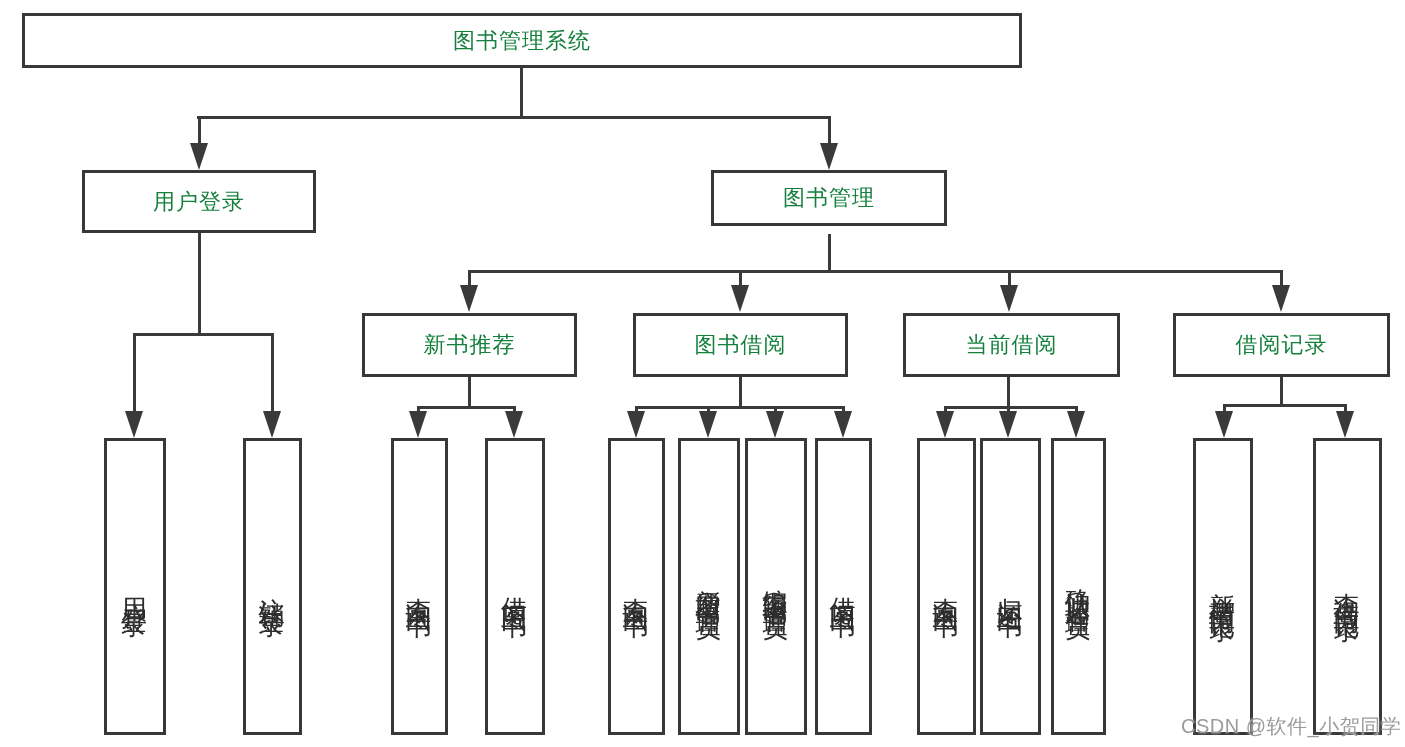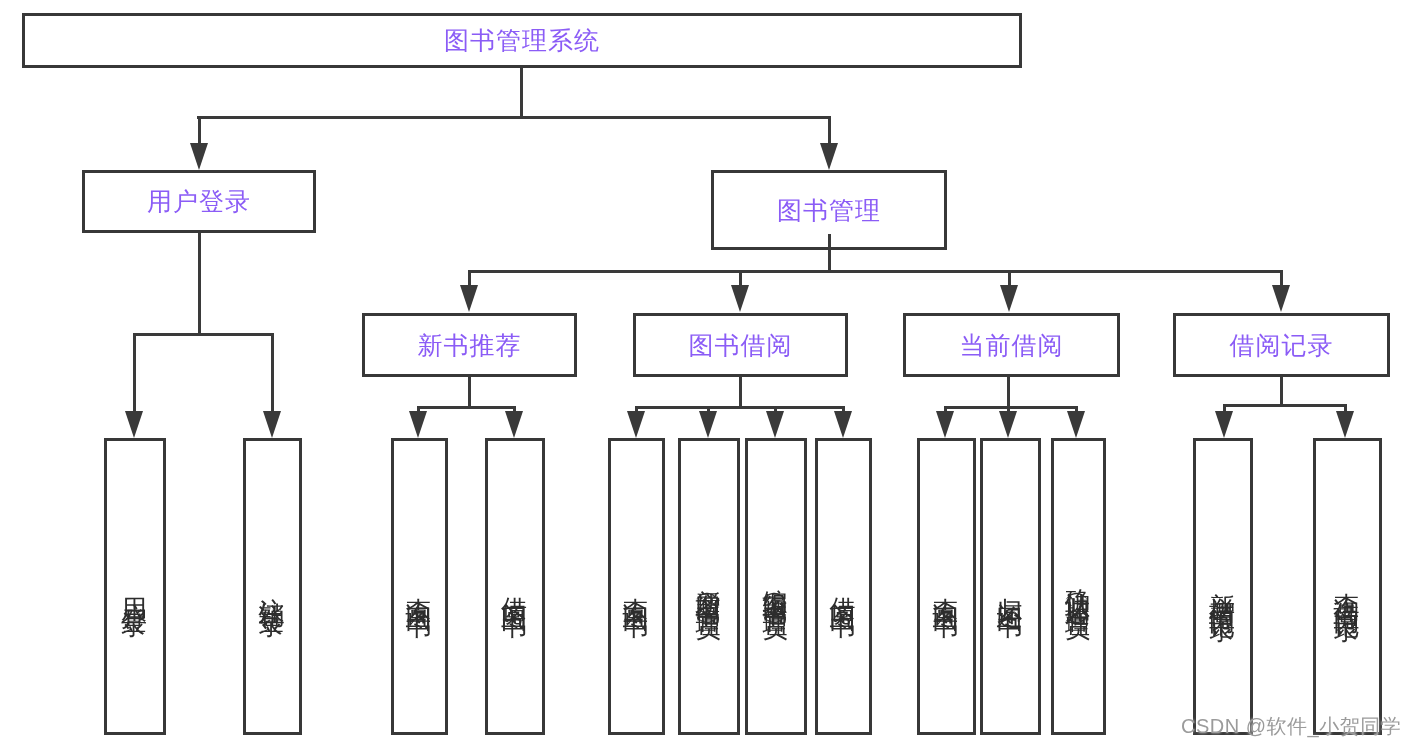--- a/index.html
+++ b/index.html
@@ -3,21 +3,21 @@
 <meta charset="utf-8">
 <style>
   html,body{margin:0;padding:0;background:#ffffff;}
   .stage{
     position:relative;width:1405px;height:747px;background:#ffffff;overflow:hidden;
     font-family:"Liberation Sans","DejaVu Sans",sans-serif;color:#2d2d2d;
   }
   .node{
     position:absolute;box-sizing:border-box;background:#ffffff;border:3px solid #383838;
     display:flex;align-items:center;justify-content:center;
-    font-size:25px;letter-spacing:1px;white-space:nowrap;color:#8b5cf6;
+    font-size:22px;letter-spacing:1px;white-space:nowrap;color:#15803d;
   }
   .leaf{
     position:absolute;box-sizing:border-box;background:#ffffff;border:3px solid #383838;
     top:438px;height:297px;
     display:flex;align-items:center;justify-content:center;
     writing-mode:vertical-rl;text-orientation:mixed;
     font-size:26px;letter-spacing:5px;color:#2d2d2d;
   }
   .leaf.long{letter-spacing:4px;font-size:25px;}
   .vline,.hline{position:absolute;background:#3a3a3a;}
@@ -42,21 +42,21 @@
   <div class="node" style="left:22px;top:13px;width:1000px;height:55px;">图书管理系统</div>
 
   <div class="vline" style="left:520px;top:68px;height:51px;"></div>
   <div class="hline" style="left:197px;top:116px;width:634px;"></div>
   <div class="vline" style="left:198px;top:116px;height:30px;"></div>
   <div class="arrow" style="left:190px;top:143px;"></div>
   <div class="vline" style="left:828px;top:116px;height:30px;"></div>
   <div class="arrow" style="left:820px;top:143px;"></div>
 
   <div class="node" style="left:82px;top:170px;width:234px;height:63px;">用户登录</div>
-  <div class="node" style="left:711px;top:170px;width:236px;height:80px;">图书管理</div>
+  <div class="node" style="left:711px;top:170px;width:236px;height:56px;">图书管理</div>
 
   <div class="vline" style="left:198px;top:233px;height:103px;"></div>
   <div class="hline" style="left:133px;top:333px;width:141px;"></div>
   <div class="vline" style="left:133px;top:333px;height:80px;"></div>
   <div class="arrow" style="left:125px;top:411px;"></div>
   <div class="vline" style="left:271px;top:333px;height:80px;"></div>
   <div class="arrow" style="left:263px;top:411px;"></div>
 
   <div class="vline" style="left:828px;top:234px;height:39px;"></div>
   <div class="hline" style="left:468px;top:270px;width:815px;"></div>

